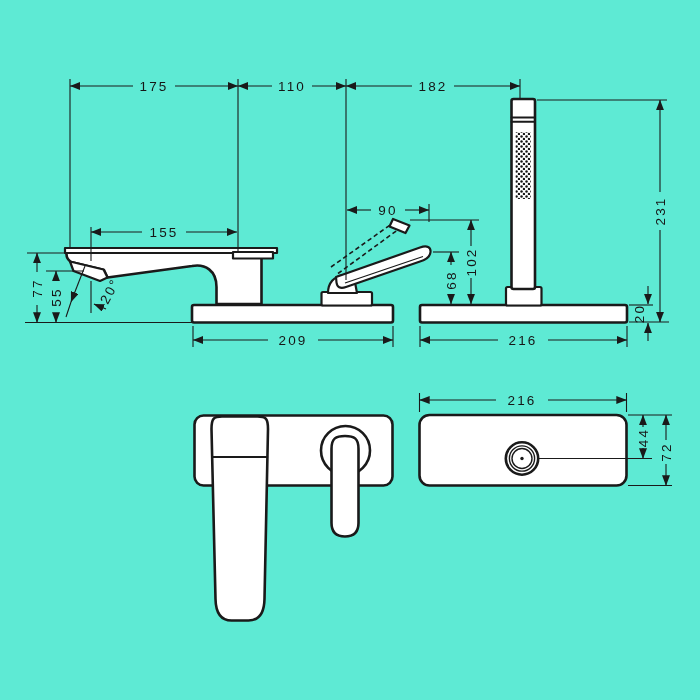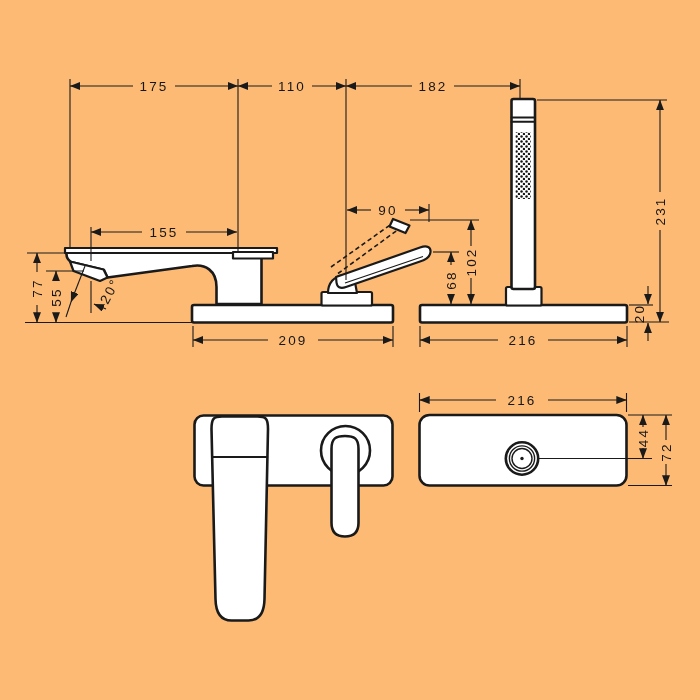--- a/index.html
+++ b/index.html
@@ -1,16 +1,16 @@
 <!DOCTYPE html>
 <html><head>
 <meta charset="utf-8">
 <style>
   html,body{margin:0;padding:0;background:#ffffff;}
-  .stage{width:700px;height:700px;position:relative;background:#fdba74;font-family:"Liberation Sans",sans-serif;}
+  .stage{width:700px;height:700px;position:relative;background:#5eead4;font-family:"Liberation Sans",sans-serif;}
   svg{display:block;}
   .obj{fill:#ffffff;stroke:#1a1a1a;stroke-width:2.6;stroke-linejoin:round;stroke-linecap:round;}
   .obj2{fill:#ffffff;stroke:#1a1a1a;stroke-width:2.2;stroke-linejoin:round;stroke-linecap:round;}
   .edge{fill:none;stroke:#1a1a1a;stroke-width:1.9;stroke-linecap:round;}
   .dashline{fill:none;stroke:#1a1a1a;stroke-width:1.6;stroke-dasharray:4.5 3;}
   .innerline{fill:none;stroke:#1a1a1a;stroke-width:1.3;}
   .dim{fill:none;stroke:#1a1a1a;stroke-width:1.1;}
   .dim-label{font-size:13.5px;letter-spacing:2.2px;fill:#161616;text-anchor:middle;dominant-baseline:central;}
   .ring{fill:none;stroke:#1a1a1a;stroke-width:1.4;}
 </style>

